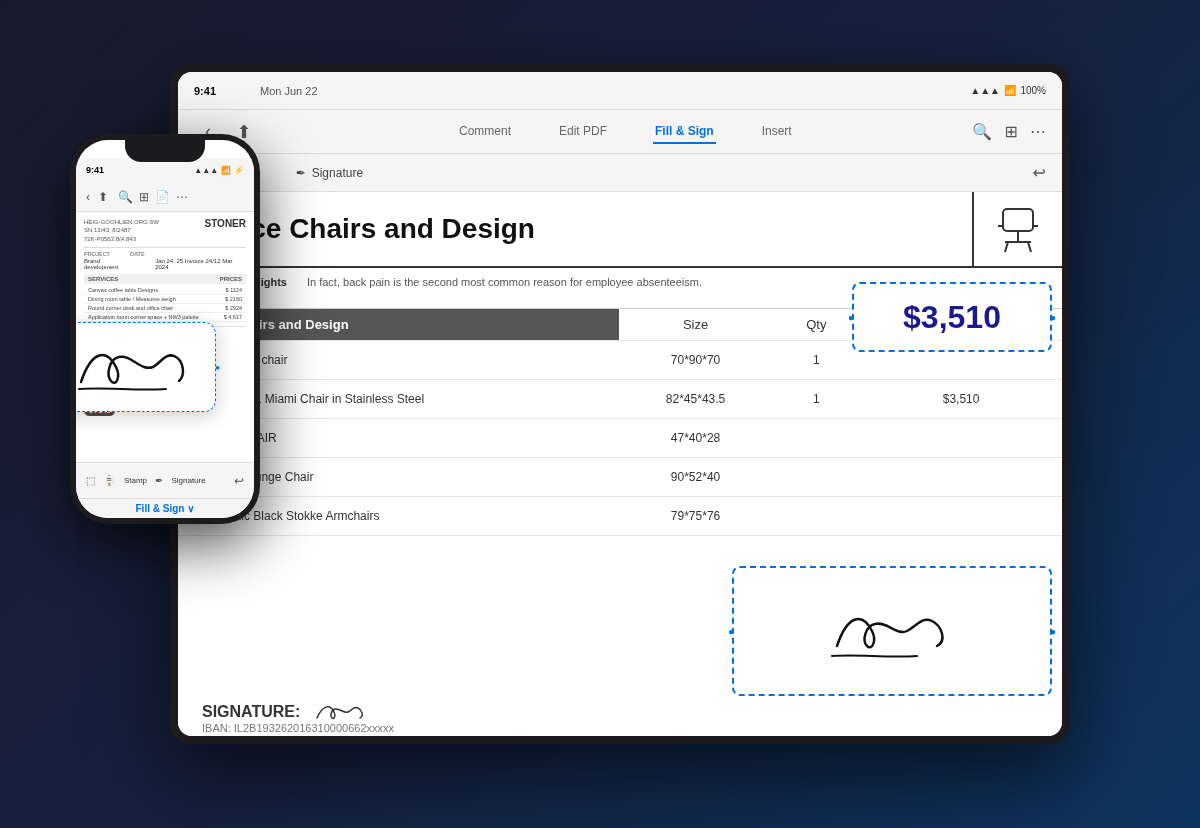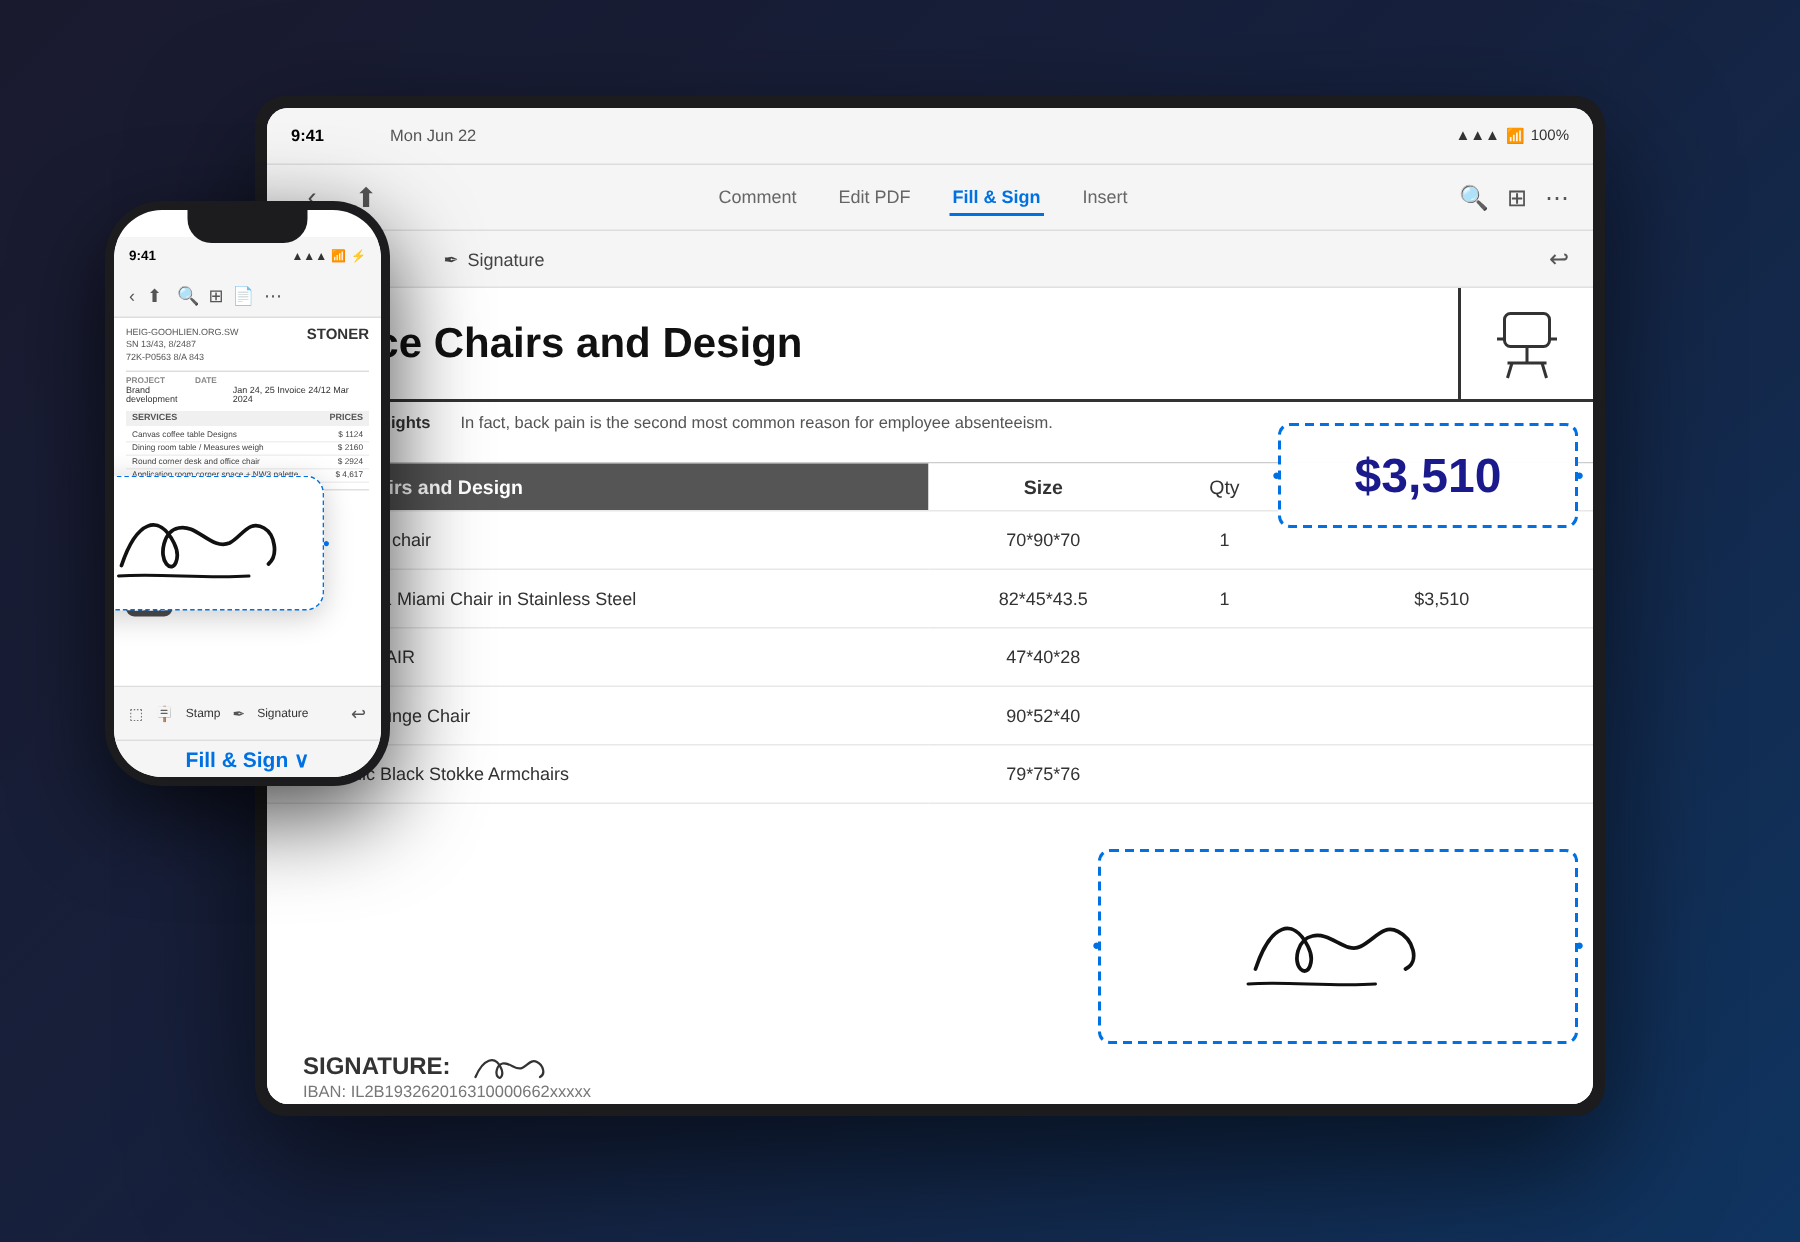--- a/index.html
+++ b/index.html
@@ -109,20 +109,21 @@
       flex: 1;
       justify-content: center;
       gap: 24px;
     }
 
     .toolbar-tab {
       font-size: 12px;
       color: #666;
       cursor: pointer;
       padding: 4px 2px;
+      margin-left: 20px;
     }
 
     .toolbar-tab.active {
       color: #0071e3;
       border-bottom: 2px solid #0071e3;
       font-weight: 600;
     }
 
     .toolbar-right {
       display: flex;
@@ -677,21 +678,21 @@
             <div style="font-weight:700;font-size:11px;color:#333;">Graeme Knights</div>
             <div style="font-size:11px;color:#333;">April 24</div>
           </div>
           <div class="doc-meta-right">In fact, back pain is the second most common reason for employee absenteeism.</div>
         </div>
 
         <table class="doc-table">
           <tbody>
               <tr class="table-header-row">
             <td style="background:#555;color:#fff;font-size:13px;font-weight:700;padding:8px 16px;">Office Chairs and Design</td>
-            <td style="background:#fff;color:#333;font-size:13px;font-weight:700;padding:8px 16px;text-align:center;">Size</td>
+            <td style="background:#fff;color:#333;font-size:13px;font-weight:400;padding:8px 16px;text-align:center;">Size</td>
             <td style="background:#fff;color:#333;font-size:13px;font-weight:400;padding:8px 16px;text-align:center;">Qty</td>
             <td style="background:#fff;color:#333;font-size:13px;font-weight:700;padding:8px 16px;text-align:center;min-width:120px;"></td>
           </tr>
           <tr>
             <td>Rest lounge chair</td>
             <td class="col-size">70*90*70</td>
             <td class="col-qty">1</td>
             <td class="col-price"></td>
           </tr>
           <tr>
@@ -823,19 +824,19 @@
 
       <div class="phone-bottom-bar">
         <span class="phone-bottom-icon">⬚</span>
         <span class="phone-bottom-icon">🪧</span>
         <span class="phone-bottom-label">Stamp</span>
         <span class="phone-bottom-icon">✒</span>
         <span class="phone-bottom-label">Signature</span>
         <span class="phone-back-btn">↩</span>
       </div>
 
-      <div style="background:#f5f5f5; border-top:1px solid #ddd; text-align:center; padding:4px 0; font-size:14px; color:#0071e3; font-weight:600;">
+      <div style="background:#f5f5f5; border-top:1px solid #ddd; text-align:center; padding:4px 0; font-size:10px; color:#0071e3; font-weight:600;">
         <span>Fill &amp; Sign ∨</span>
       </div>
     </div>
   </div>
 
 </div>
 
 </body></html>

